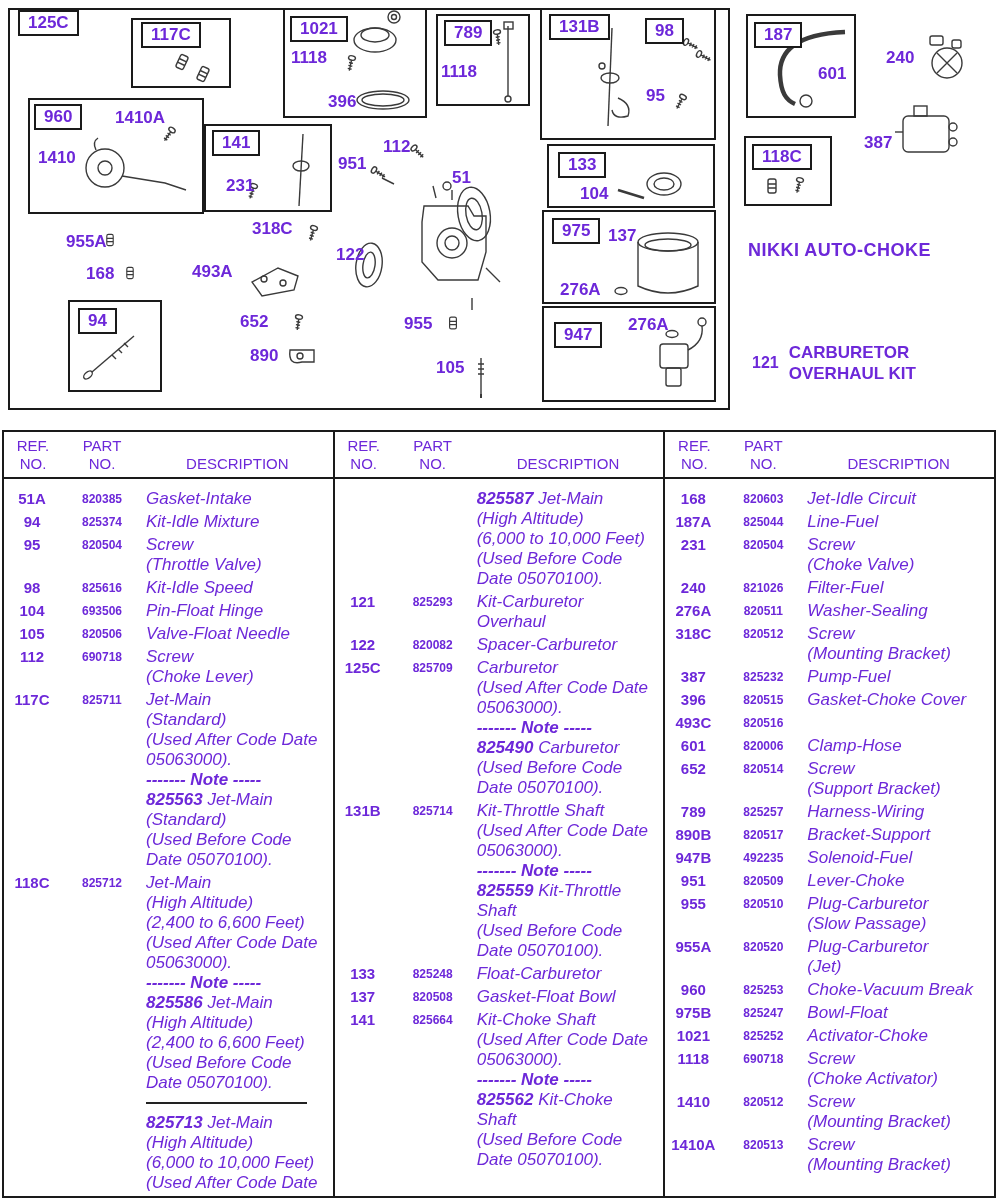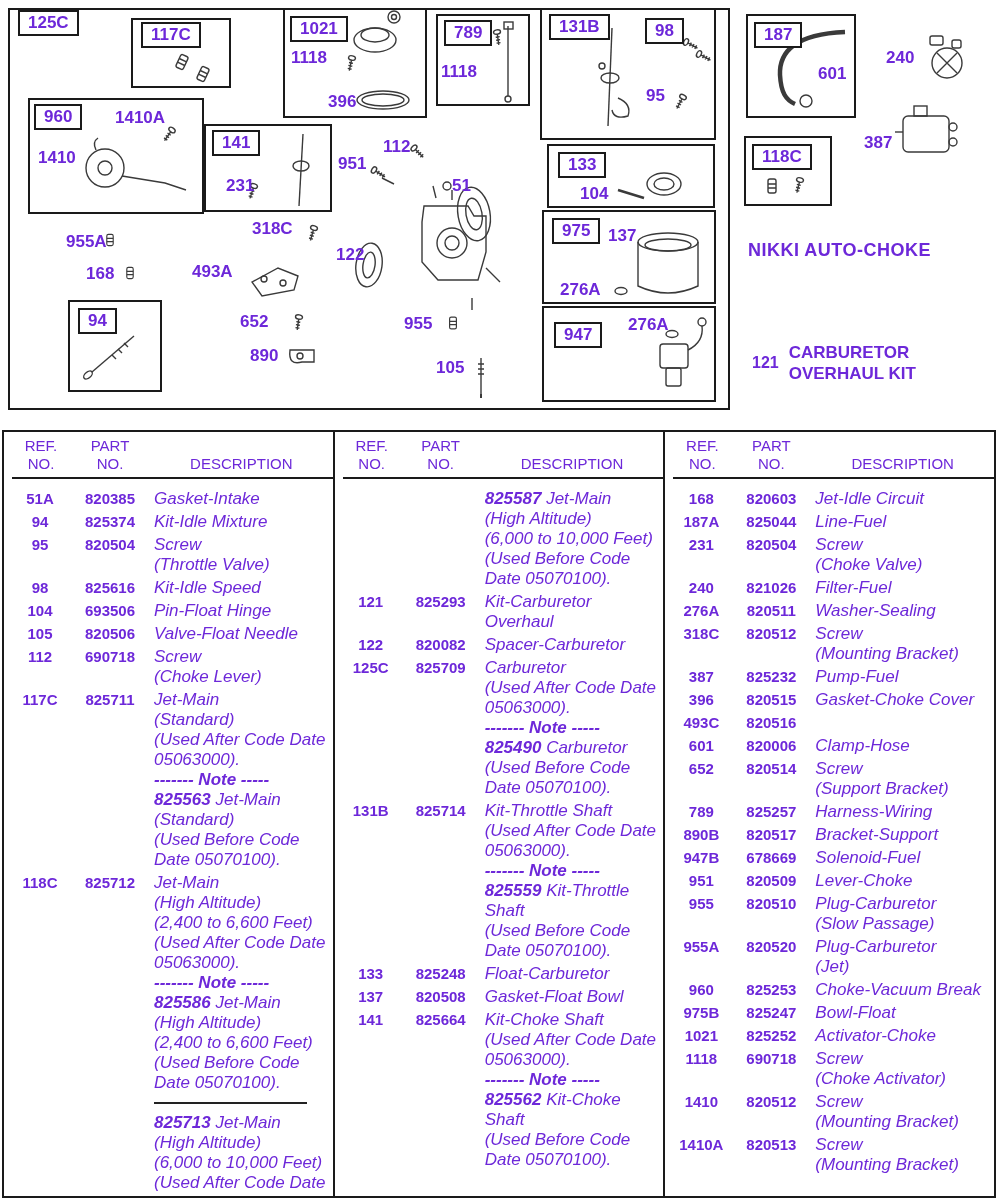--- a/index.html
+++ b/index.html
@@ -13,29 +13,29 @@
   .dlabel.boxed{border:2px solid #1a1a1a;padding:1px 8px;background:#fff;}
   .sketches{position:absolute;top:0;left:0;stroke:#3a3a3a;fill:none;stroke-width:1.4;pointer-events:none;}
   .nikki{position:absolute;left:748px;top:240px;font-weight:bold;font-size:18px;letter-spacing:.5px;}
   .kitblock{position:absolute;left:752px;top:342px;display:flex;gap:10px;align-items:flex-start;}
   .kitref{font-weight:bold;font-size:16px;padding-top:12px;}
   .kitlines{font-weight:bold;font-size:17px;line-height:21px;}
 
   
   .ptable{position:absolute;top:430px;left:2px;width:994px;height:768px;
           border:2px solid #1a1a1a;display:flex;box-sizing:border-box;background:#fff;}
-  .pcol{flex:1 1 0;border-right:2px solid #1a1a1a;display:flex;flex-direction:column;overflow:hidden;min-width:0;padding-left:8px;}
+  .pcol{flex:1 1 0;border-right:2px solid #1a1a1a;display:flex;flex-direction:column;overflow:hidden;min-width:0;}
   .pcol:last-child{border-right:none;}
   .phead{display:grid;grid-template-columns:58px 80px 1fr;align-items:end;
          border-bottom:2px solid #1a1a1a;padding:5px 0 4px;}
   .phead div{text-align:center;font-size:15px;line-height:18px;white-space:pre-line;}
   .pbody{padding:10px 2px 0 0;}
   .prow{display:grid;grid-template-columns:58px 80px 1fr;margin-bottom:3px;}
   .pref{text-align:center;font-weight:bold;font-size:15px;line-height:20px;padding-right:2px;}
-  .ppart{text-align:center;font-weight:bold;font-size:15px;line-height:20px;}
+  .ppart{text-align:center;font-weight:bold;font-size:12px;line-height:20px;}
   .pdesc{font-size:17px;line-height:20px;white-space:nowrap;padding-left:4px;min-width:0;font-style:italic;}
   .dline b{font-weight:bold;}
   .dline.note{font-weight:bold;}
   .dhr{height:2px;background:#222;margin:9px 24px 9px 0;}
 </style>
 </head>
 <body>
 
 <div class="page">
 
@@ -186,21 +186,21 @@
         <div class="dlabel" style="left: 818px; top: 64px;">601</div>
         <div class="dlabel" style="left: 886px; top: 48px;">240</div>
         <div class="dlabel" style="left: 864px; top: 133px;">387</div>
         <div class="dlabel boxed" style="left: 34px; top: 104px;">960</div>
         <div class="dlabel" style="left: 115px; top: 108px;">1410A</div>
         <div class="dlabel" style="left: 38px; top: 148px;">1410</div>
         <div class="dlabel boxed" style="left: 212px; top: 130px;">141</div>
         <div class="dlabel" style="left: 226px; top: 176px;">231</div>
         <div class="dlabel" style="left: 338px; top: 154px;">951</div>
         <div class="dlabel" style="left: 383px; top: 137px;">112</div>
-        <div class="dlabel" style="left: 452px; top: 176px;">51</div>
+        <div class="dlabel" style="left: 452px; top: 168px;">51</div>
         <div class="dlabel boxed" style="left: 558px; top: 152px;">133</div>
         <div class="dlabel" style="left: 580px; top: 184px;">104</div>
         <div class="dlabel boxed" style="left: 752px; top: 144px;">118C</div>
         <div class="dlabel" style="left: 66px; top: 232px;">955A</div>
         <div class="dlabel" style="left: 252px; top: 219px;">318C</div>
         <div class="dlabel" style="left: 336px; top: 245px;">122</div>
         <div class="dlabel" style="left: 86px; top: 264px;">168</div>
         <div class="dlabel" style="left: 192px; top: 262px;">493A</div>
         <div class="dlabel boxed" style="left: 552px; top: 218px;">975</div>
         <div class="dlabel" style="left: 608px; top: 226px;">137</div>
@@ -512,21 +512,21 @@
           </div>
           <div class="prow">
             <div class="pref">890B</div>
             <div class="ppart">820517</div>
             <div class="pdesc">
               <div class="dline">Bracket-Support</div>
             </div>
           </div>
           <div class="prow">
             <div class="pref">947B</div>
-            <div class="ppart">678669</div>
+            <div class="ppart">492235</div>
             <div class="pdesc">
               <div class="dline">Solenoid-Fuel</div>
             </div>
           </div>
           <div class="prow">
             <div class="pref">951</div>
             <div class="ppart">820509</div>
             <div class="pdesc">
               <div class="dline">Lever-Choke</div>
             </div>

